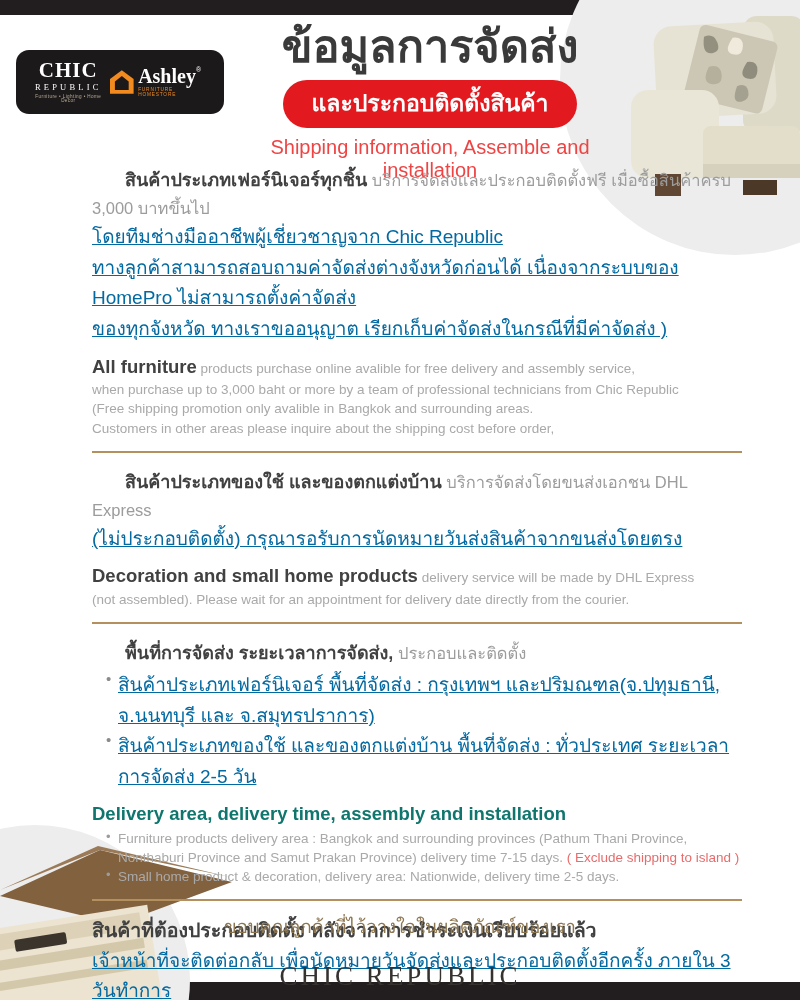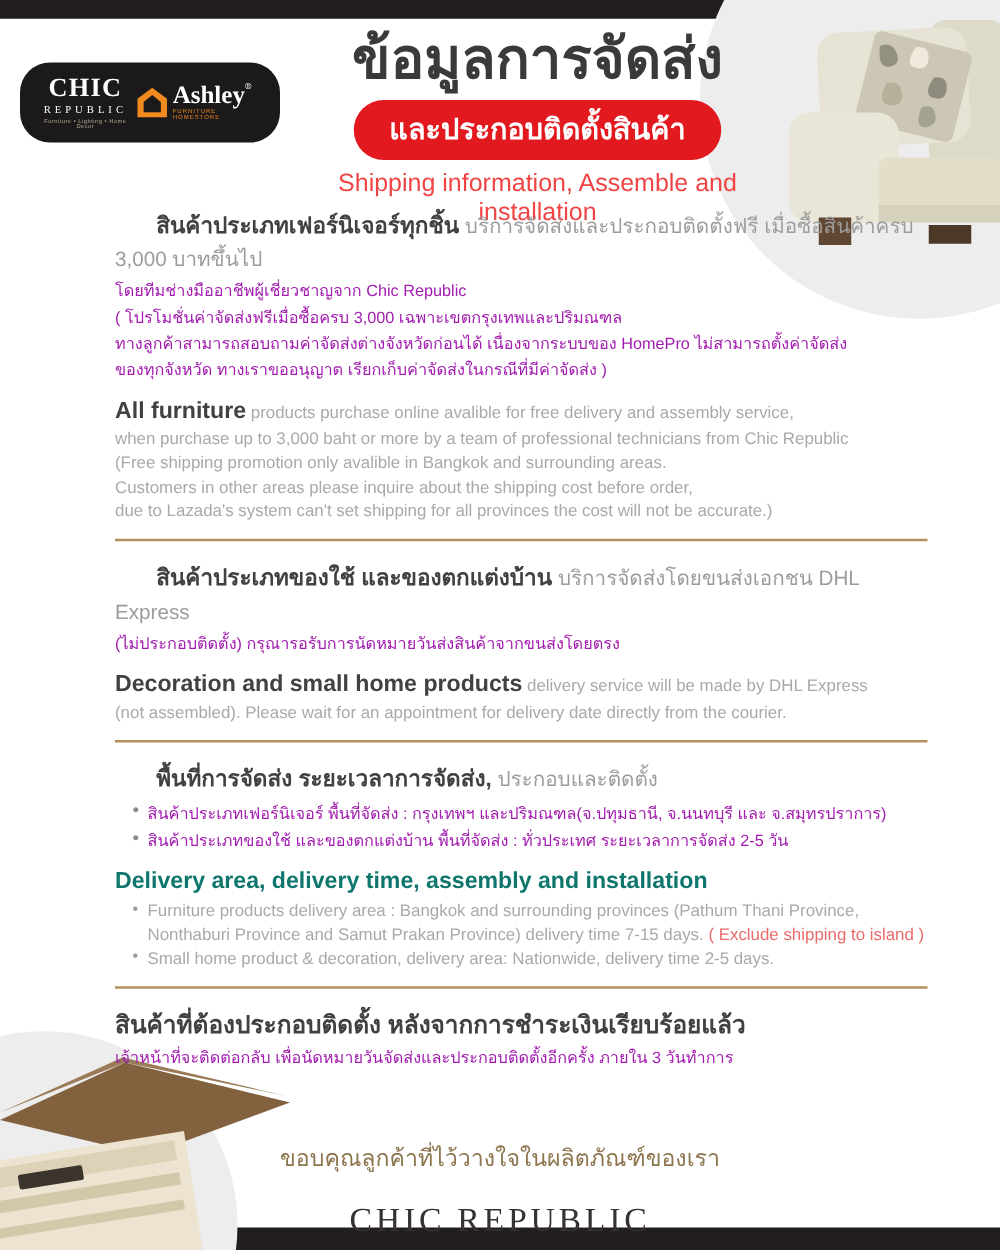--- a/index.html
+++ b/index.html
@@ -16,21 +16,21 @@
   
   .circle-tr { position:absolute; top:-95px; right:-110px; width:350px; height:350px;
                border-radius:50%; background:#ededed; z-index:2; }
   .circle-bl { position:absolute; left:-120px; bottom:-135px; width:310px; height:310px;
                border-radius:50%; background:#ededed; z-index:2; }
   .sofa-svg { position:absolute; top:14px; right:0; z-index:3; }
   .desk-svg { position:absolute; left:0; bottom:0; z-index:3; }
 
   
   .logo-box { position:absolute; left:16px; top:50px; width:208px; height:64px;
-              background:#1c191a; border-radius:24px; z-index:4;
+              background:#1c191a; border-radius:13px; z-index:4;
               display:flex; align-items:center; justify-content:space-between; padding:0 12px; }
   .chic-logo { text-align:center; color:#ffffff; line-height:1; }
   .chic-name { font-size:21px; font-weight:700; letter-spacing:1px; font-family:"Liberation Serif","DejaVu Serif",serif; }
   .chic-sub  { font-size:8.5px; letter-spacing:3.2px; margin-top:2px; font-family:"Liberation Serif","DejaVu Serif",serif; }
   .chic-tag  { font-size:4.6px; color:#b7ab96; margin-top:3px; letter-spacing:.4px; }
   .ashley-logo { display:flex; align-items:center; gap:4px; }
   .ashley-text { color:#fff; line-height:1; }
   .ashley-name { font-size:20px; font-weight:700; font-family:"Liberation Serif","DejaVu Serif",serif; }
   .ashley-reg { font-size:7px; vertical-align:top; }
   .ashley-sub { font-size:4.8px; color:#f28b1f; letter-spacing:.8px; margin-top:2px; }
@@ -40,21 +40,21 @@
   .badge { display:inline-block; margin-top:6px; background:#e2191f; color:#ffffff;
            font-size:23px; font-weight:600; padding:5px 28px 7px; border-radius:26px; }
   .subtitle-en { margin-top:8px; font-size:20px; color:#ef4444; }
 
   
   .content { position:absolute; left:92px; top:166px; width:650px; z-index:4; }
   .sep { border:none; border-top:2px solid #b3905e; margin:13px 0 15px; }
 
   .th-lead { font-size:16.5px; color:#9c9c9c; line-height:1.62; }
   .th-lead .b { font-size:18px; font-weight:700; color:#414141;margin-left:33px; }
-  .th-line { font-size:13px; color:#a21caf; line-height:1.62; }
+  .th-line { font-size:19px; color:#0369a1; line-height:1.62;text-decoration:underline; }
   .en-lead { margin-top:9px; font-size:13.5px; color:#a9a9a9; line-height:1.42; }
   .en-lead .b { font-size:18.5px; font-weight:700; color:#414141; }
   .en-line { font-size:13.5px; color:#a9a9a9; line-height:1.42; }
   .en-bold-line { font-size:18.5px; font-weight:700; color:#0f766e; line-height:1.35; }
   .th-bold-line { font-size:19.5px; font-weight:700; color:#414141; line-height:1.5; }
 
   ul.blt { list-style:none; margin:2px 0 0 14px; }
   ul.blt li { position:relative; padding-left:12px; }
   ul.blt li::before { content:"\2022"; position:absolute; left:0; top:0; }
   ul.blt.th li::before { color:#8b8b8b; font-size:15px; }
@@ -120,31 +120,29 @@
   </div>
 
   <div class="content">
 
     <div>
       <div class="th-lead">
         <span class="b">สินค้าประเภทเฟอร์นิเจอร์ทุกชิ้น</span>
         <span>บริการจัดส่งและประกอบติดตั้งฟรี เมื่อซื้อสินค้าครบ 3,000 บาทขึ้นไป</span>
       </div>
       <div class="th-line">โดยทีมช่างมืออาชีพผู้เชี่ยวชาญจาก Chic Republic</div>
-      <div class="th-line">( โปรโมชั่นค่าจัดส่งฟรีเมื่อซื้อครบ 3,000 เฉพาะเขตกรุงเทพและปริมณฑล</div>
       <div class="th-line">ทางลูกค้าสามารถสอบถามค่าจัดส่งต่างจังหวัดก่อนได้ เนื่องจากระบบของ HomePro ไม่สามารถตั้งค่าจัดส่ง</div>
       <div class="th-line">ของทุกจังหวัด ทางเราขออนุญาต เรียกเก็บค่าจัดส่งในกรณีที่มีค่าจัดส่ง )</div>
       <div class="en-lead">
         <span class="b">All furniture</span>
         <span>products purchase online avalible for free delivery and assembly service,</span>
       </div>
       <div class="en-line">when purchase up to 3,000 baht or more by a team of professional technicians from Chic Republic</div>
       <div class="en-line">(Free shipping promotion only avalible in Bangkok and surrounding areas.</div>
       <div class="en-line">Customers in other areas please inquire about the shipping cost before order,</div>
-      <div class="en-line">due to Lazada's system can't set shipping for all provinces the cost will not be accurate.)</div>
     </div>
 
     <hr class="sep">
 
     <div>
       <div class="th-lead">
         <span class="b">สินค้าประเภทของใช้ และของตกแต่งบ้าน</span>
         <span>บริการจัดส่งโดยขนส่งเอกชน DHL Express</span>
       </div>
       <div class="th-line">(ไม่ประกอบติดตั้ง) กรุณารอรับการนัดหมายวันส่งสินค้าจากขนส่งโดยตรง</div>

